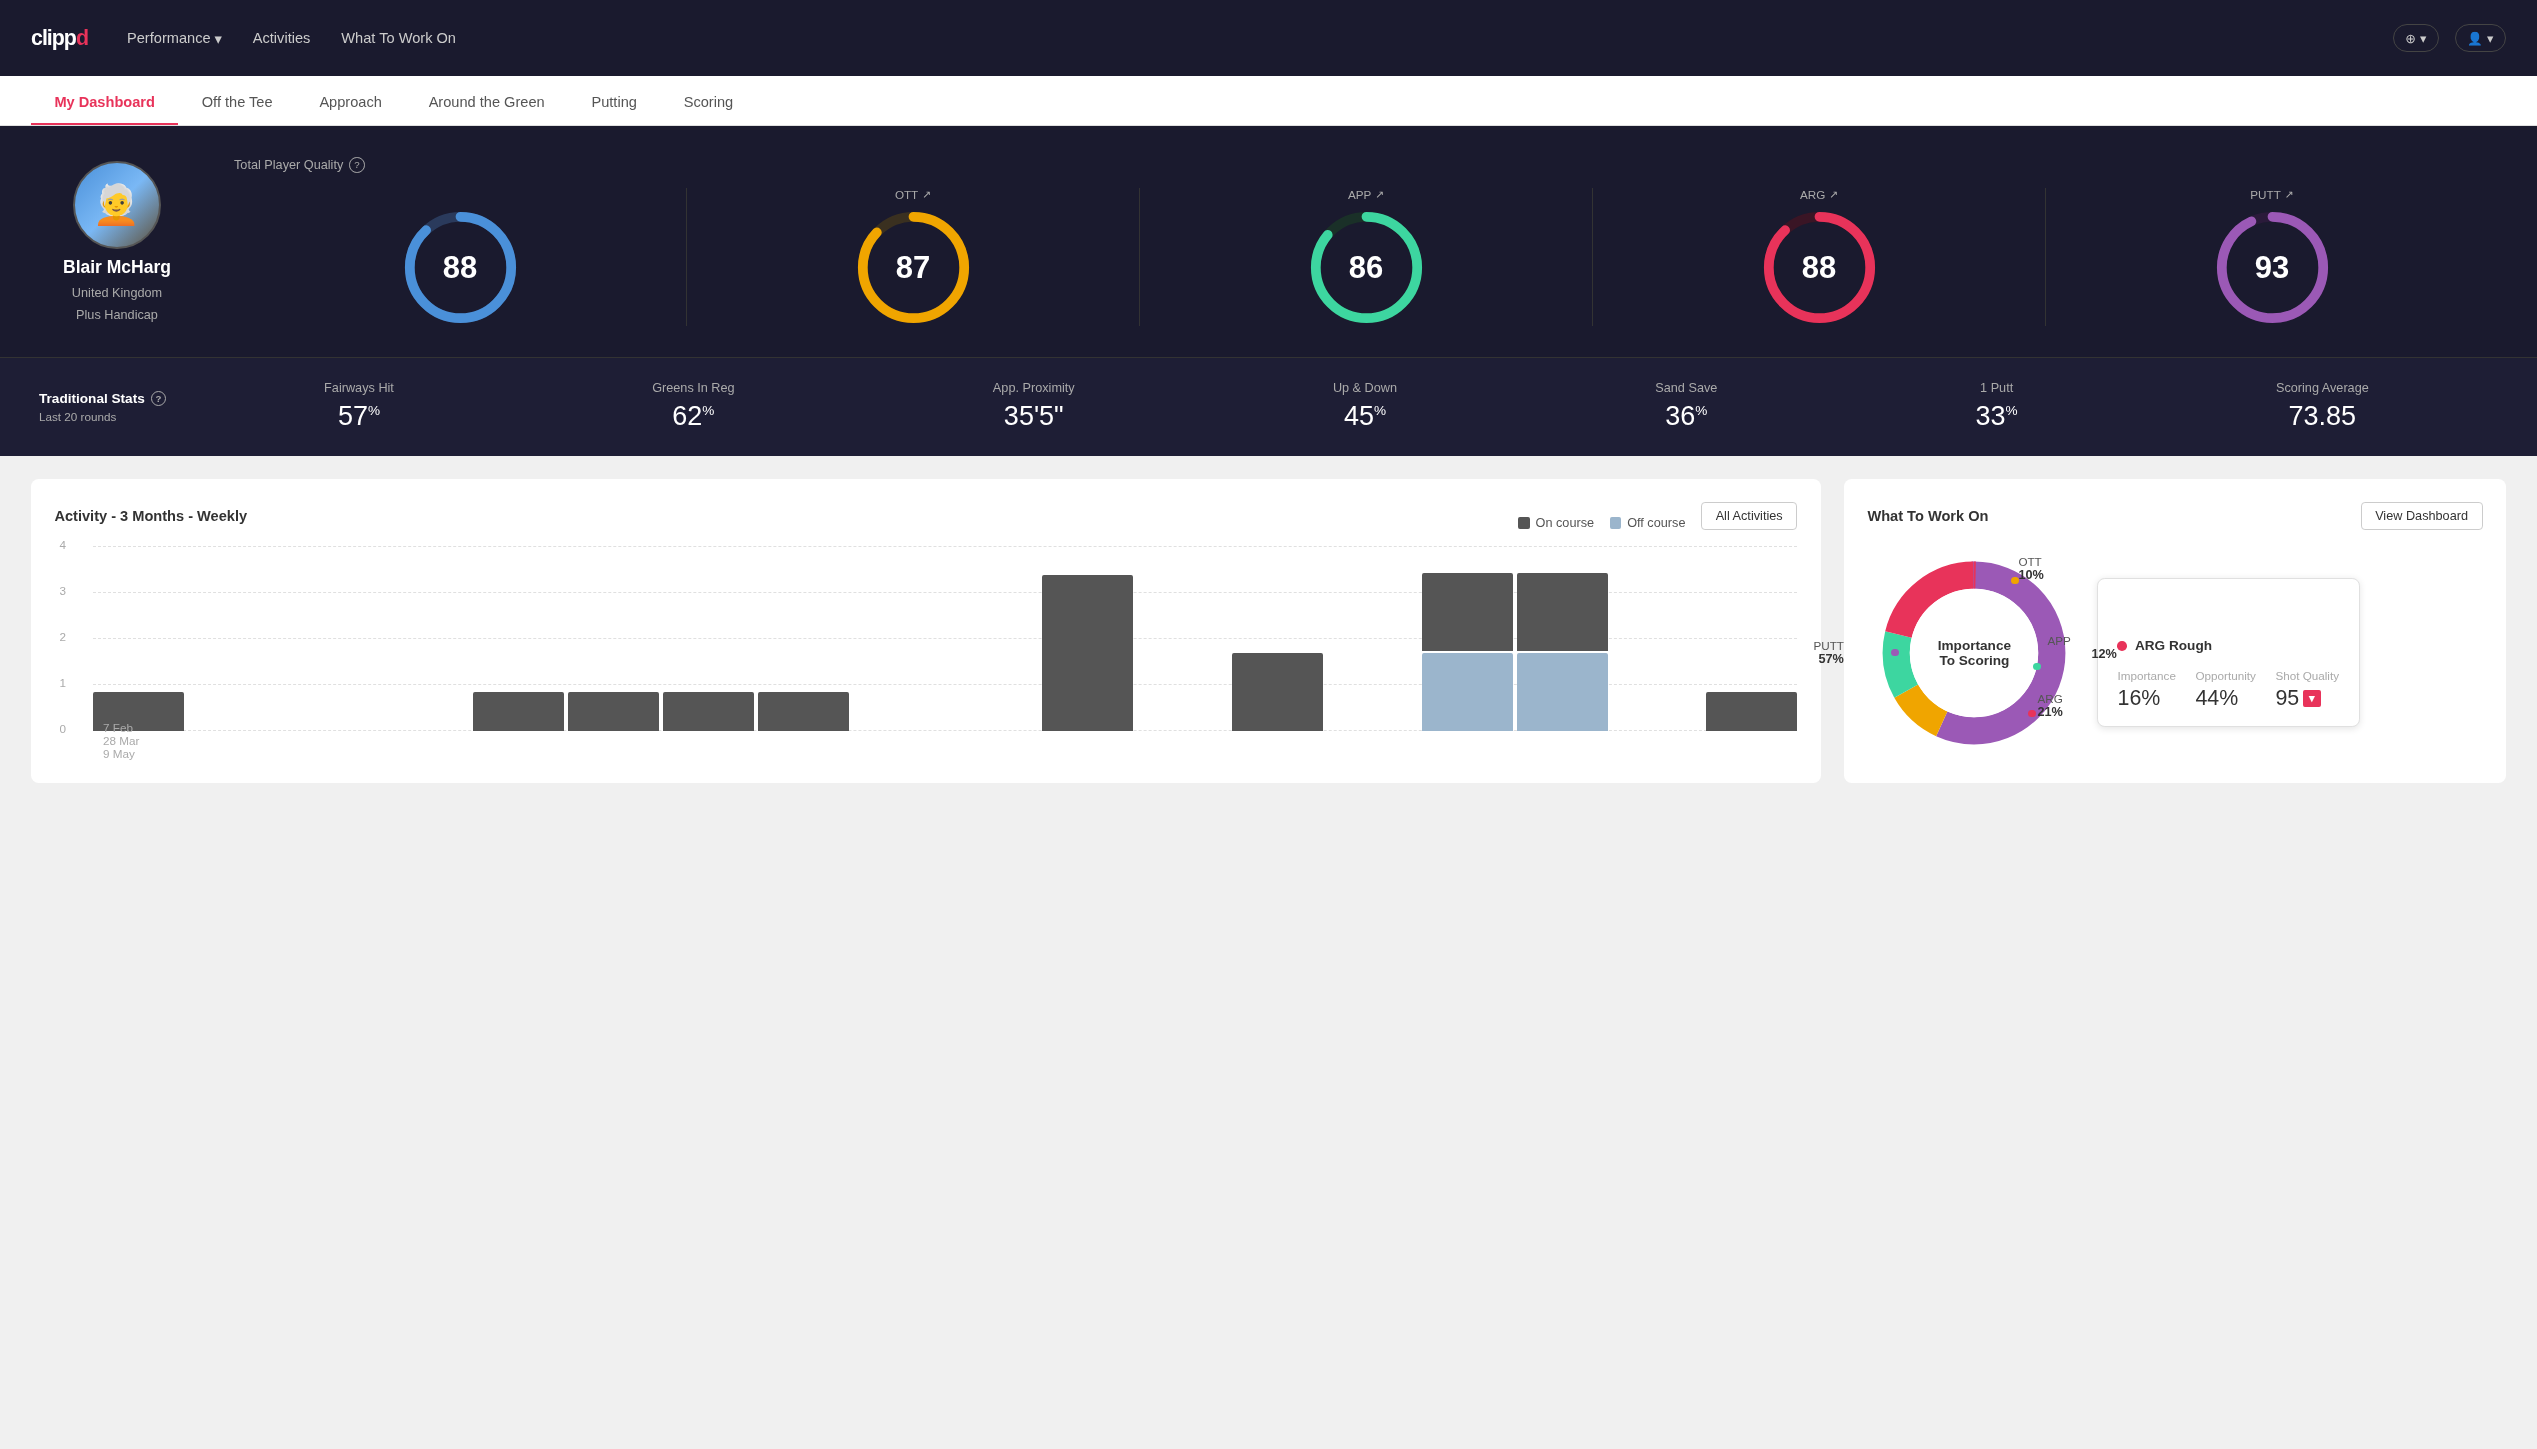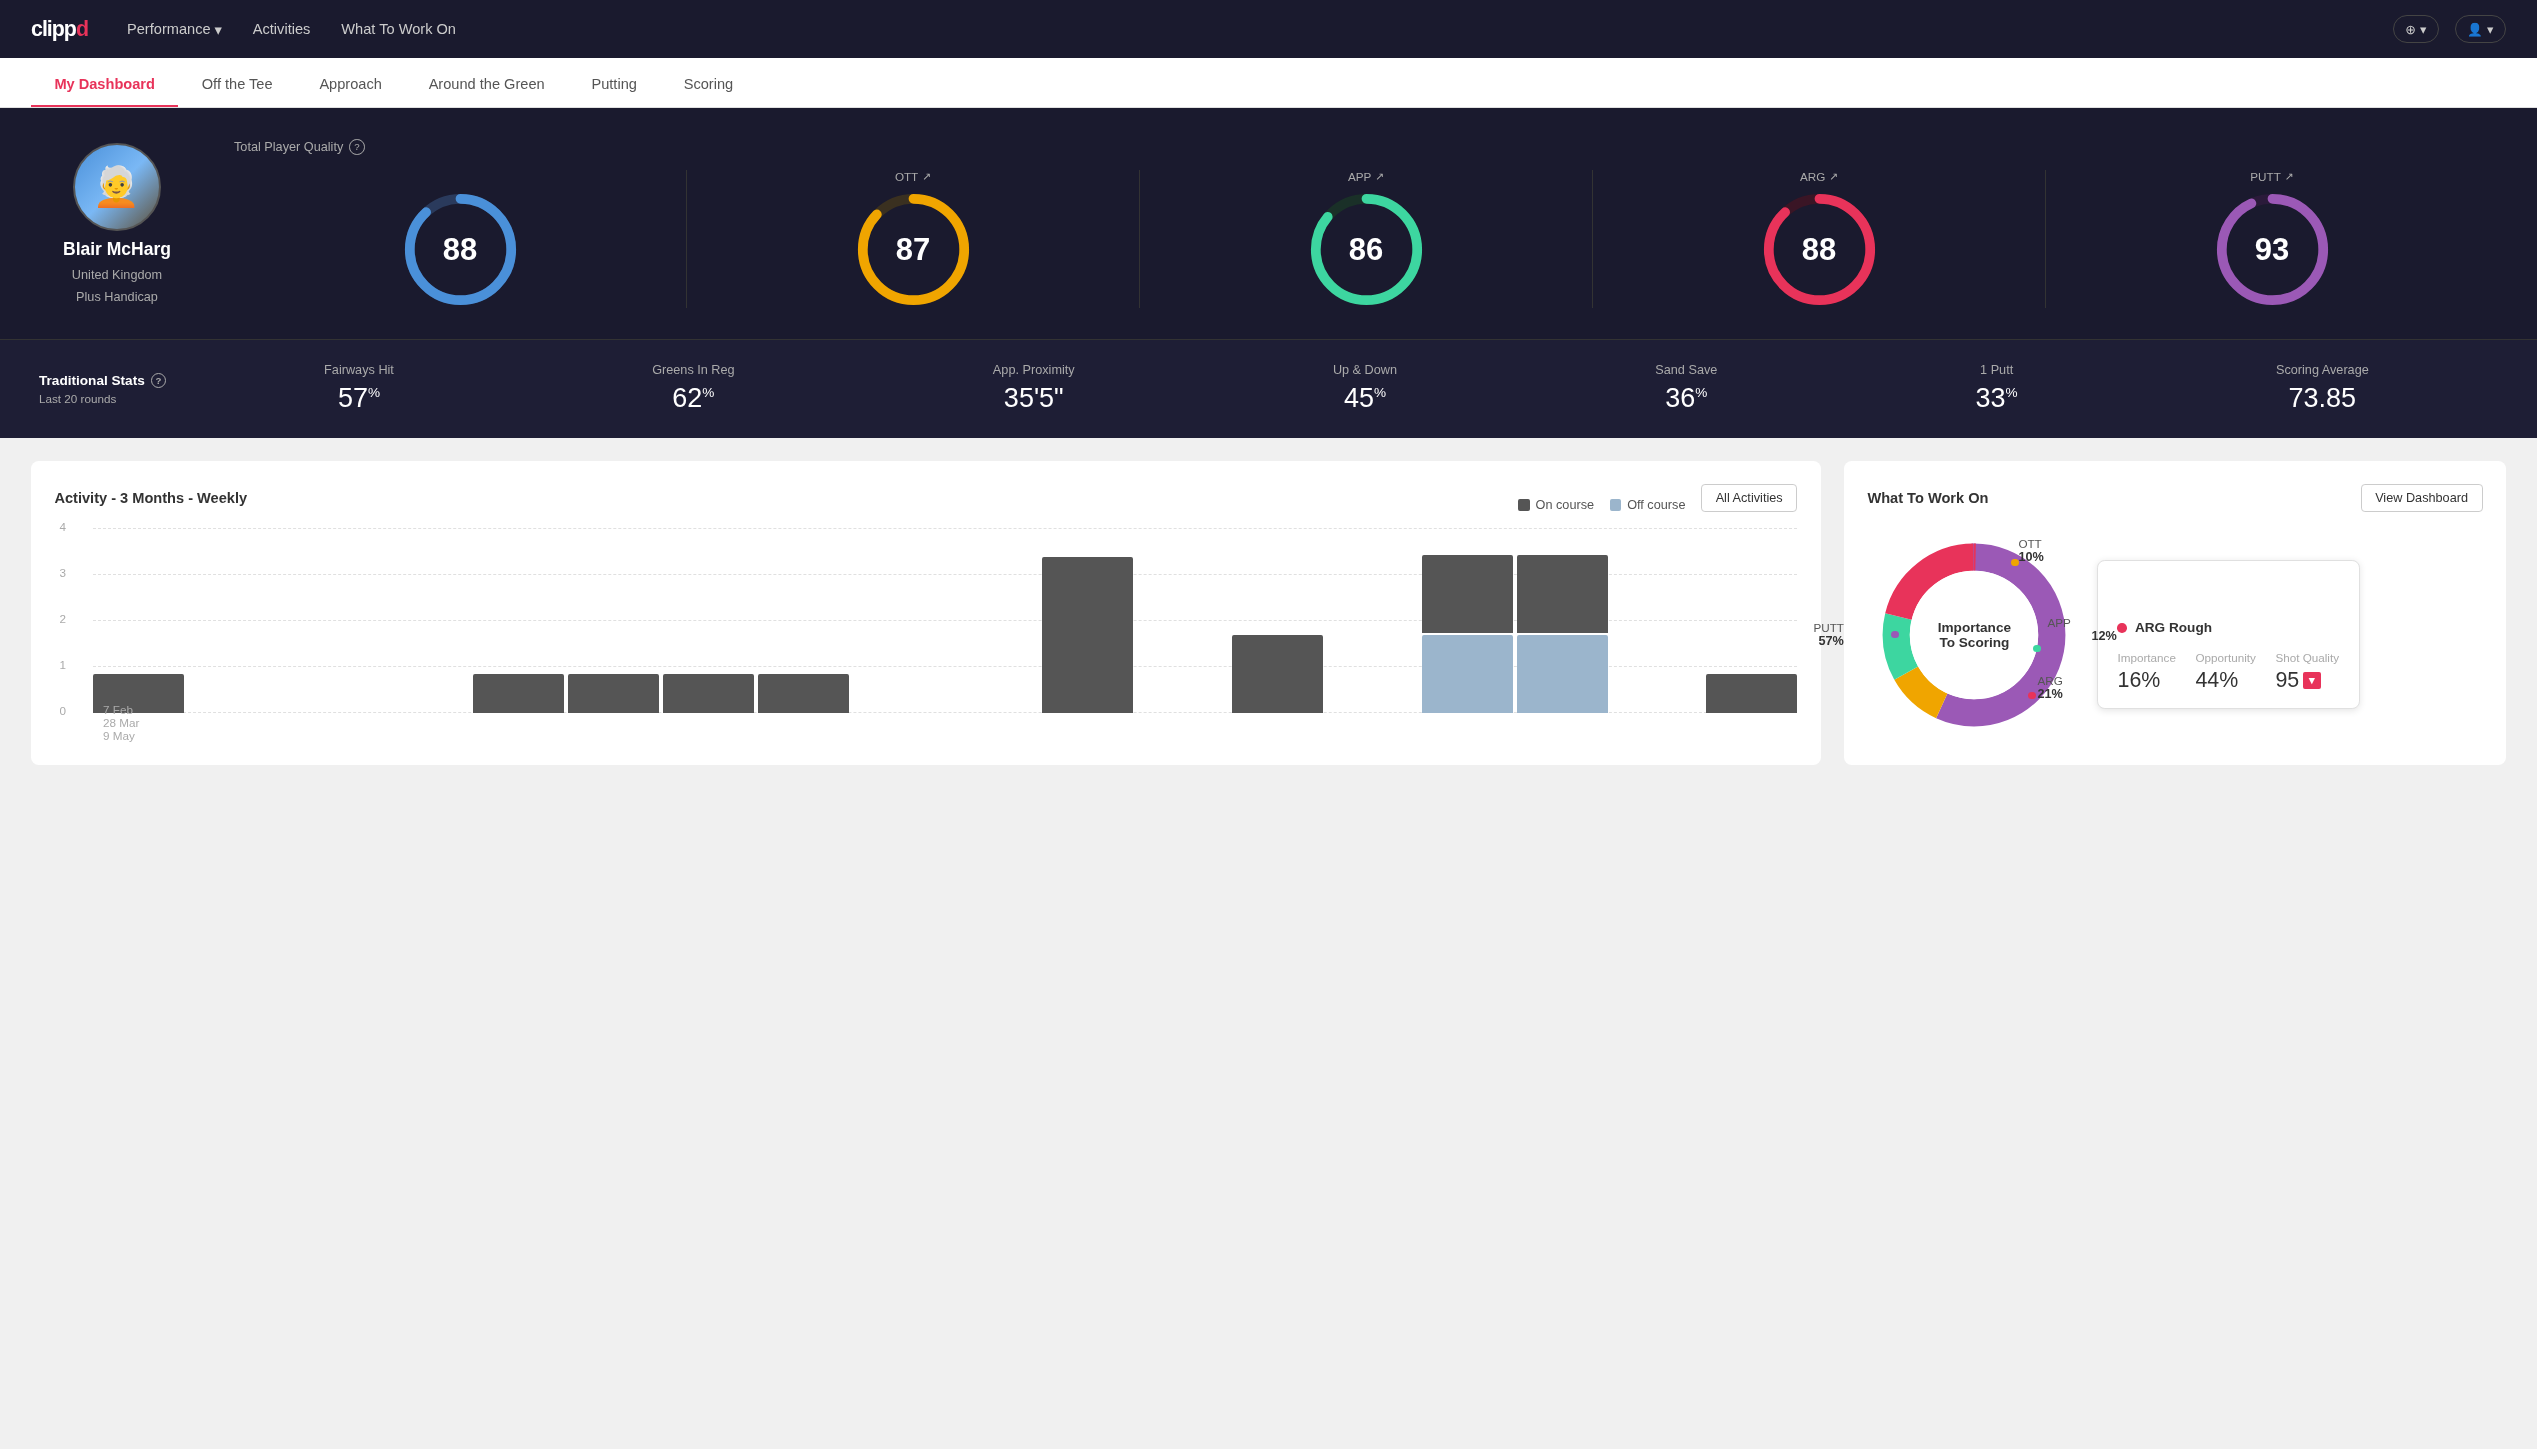--- a/index.html
+++ b/index.html
@@ -4,21 +4,21 @@
   <style>
     * { box-sizing: border-box; margin: 0; padding: 0; }
     body { font-family: -apple-system, BlinkMacSystemFont, 'Segoe UI', sans-serif; background: #f0f0f0; color: #fff; }
 
     
     nav {
       background: #1a1a2e;
       display: flex;
       align-items: center;
       padding: 0 31px;
-      height: 58px;
+      height: 76px;
       gap: 39px;
     }
     .logo {
       color: #e8335a;
       font-weight: 900;
       font-size: 21.4px;
       letter-spacing: -1px;
     }
     .logo span { color: #fff; }
     .nav-links { display: flex; gap: 31px; flex: 1; }

